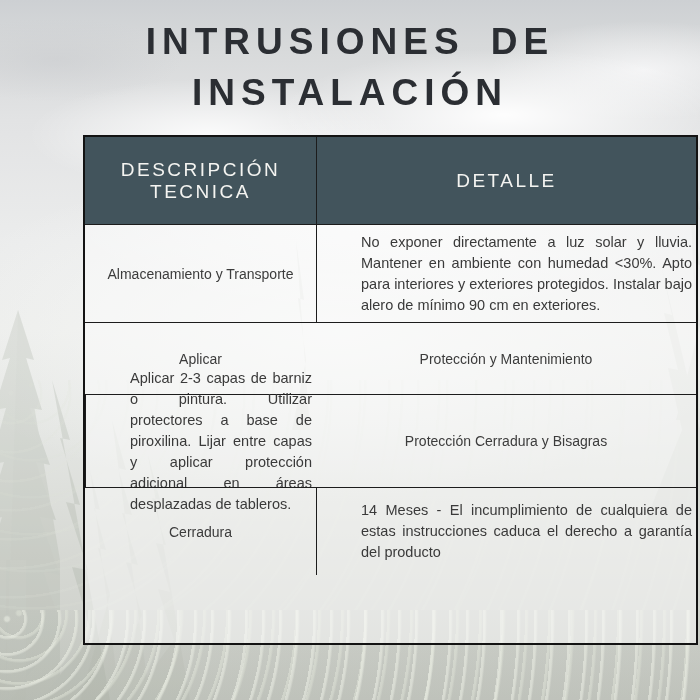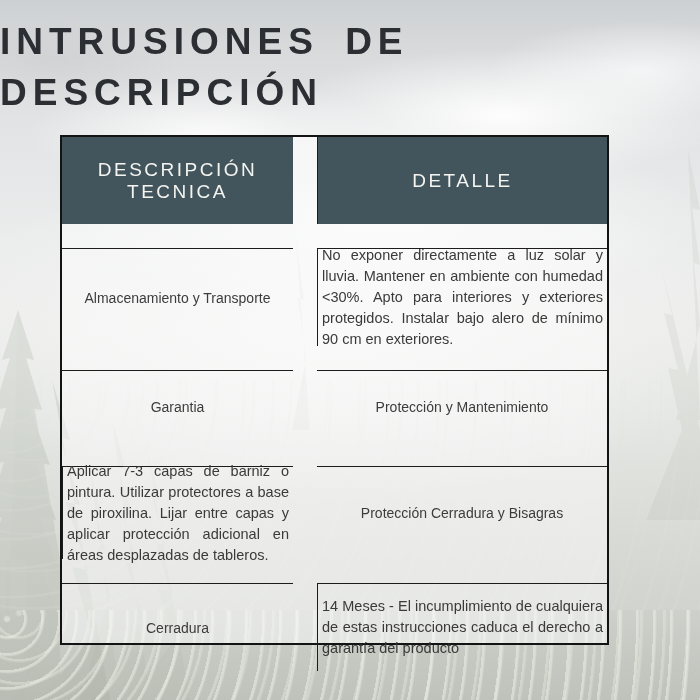--- a/index.html
+++ b/index.html
@@ -29,51 +29,50 @@
       repeating-radial-gradient(circle at 19px 3px, rgba(228,232,220,0.45) 0 2px, rgba(228,232,220,0) 4px 23px),
       linear-gradient(180deg, rgba(186,190,182,0.15), rgba(172,176,166,0.35));
   }
   .foliage2{
     position:absolute;left:0;top:380px;width:700px;height:230px;pointer-events:none;opacity:.5;
     background:
       repeating-radial-gradient(circle at 11px 13px, rgba(226,230,220,0.35) 0 2px, rgba(226,230,220,0) 3px 29px),
       repeating-radial-gradient(circle at 31px 5px,  rgba(219,224,212,0.3)  0 2px, rgba(219,224,212,0) 3px 37px);
   }
   .title{
-    position:absolute;left:0;top:16px;width:700px;text-align:left;
+    position:absolute;left:0;top:16px;width:700px;text-align:center;
     color:#2b2e33;font-weight:700;font-size:37px;line-height:51px;
     letter-spacing:6px;word-spacing:10px;
   }
   .tbl{
-    position:absolute;left:60px;top:135px;width:549px;height:510px;
+    position:absolute;left:83px;top:135px;width:615px;height:510px;
     display:grid;box-sizing:border-box;
     grid-template-columns:231px 1fr;
     grid-template-rows:87px 98px 72px 93px 88px 72px;
     border:2px solid #131313;
     background:rgba(252,252,251,0.52);
-    gap:24px;
   }
   .cell{
     box-sizing:border-box;display:flex;align-items:center;justify-content:center;
     border-left:1px solid #1c1c1c;border-top:1px solid #1c1c1c;
   }
   .cell.c0{border-left:none;}
   .cell.r0{border-top:none;}
   .hcell{
     background:#42545c;color:#f4f4f1;font-size:19px;letter-spacing:2.5px;
     font-weight:400;text-align:center;
   }
   .label-cell{
     color:#3c3c3c;font-size:14px;text-align:center;padding:12px 8px;
   }
   .detail-cell{
     color:#3a3a3a;font-size:14.5px;line-height:21px;text-align:justify;
     padding:3px 4px;align-items:center;justify-content:flex-start;
   }
-  .detail-cell > div{width:100%;}
+  .detail-cell > div{width:100%;margin-left:40px;}
 </style>
 </head>
 <body>
 
 <div class="stage">
 
   <div class="clouds"></div>
 
   <svg class="trees" width="700" height="700" viewBox="0 0 700 700">
     <g fill="#99a294" opacity="0.22">
@@ -91,37 +90,37 @@
       <path d="M660 260 L672 315 L664 313 L678 370 L668 368 L682 430 L646 520 L700 520 L700 430 Z"></path>
       <path d="M296 240 L304 300 L298 298 L306 360 L292 430 L310 430 Z"></path>
     </g>
   </svg>
 
   <div class="foliage2"></div>
   <div class="foliage"></div>
 
   <div class="title">
     <div>INTRUSIONES DE</div>
-    <div>DESCRIPCIÓN</div>
+    <div>INSTALACIÓN</div>
   </div>
 
   <div class="tbl">
     <div class="cell hcell c0 r0">DESCRIPCIÓN TECNICA</div>
     <div class="cell hcell r0">DETALLE</div>
 
     <div class="cell label-cell c0">Almacenamiento y Transporte</div>
     <div class="cell detail-cell">
       <div>No exponer directamente a luz solar y lluvia. Mantener en ambiente con humedad &lt;30%. Apto para interiores y exteriores protegidos. Instalar bajo alero de mínimo 90 cm en exteriores.</div>
     </div>
 
-    <div class="cell label-cell c0">Garantia</div>
+    <div class="cell label-cell c0">Aplicar</div>
 
     <div class="cell label-cell c0">Protección y Mantenimiento</div>
     <div class="cell detail-cell">
-      <div>Aplicar 7-3 capas de barniz o pintura. Utilizar protectores a base de piroxilina. Lijar entre capas y aplicar protección adicional en áreas desplazadas de tableros.</div>
+      <div>Aplicar 2-3 capas de barniz o pintura. Utilizar protectores a base de piroxilina. Lijar entre capas y aplicar protección adicional en áreas desplazadas de tableros.</div>
     </div>
 
     <div class="cell label-cell c0">Protección Cerradura y Bisagras</div>
 
     <div class="cell label-cell c0">Cerradura</div>
     <div class="cell detail-cell">
       <div> 14 Meses - El incumplimiento de cualquiera de estas instrucciones caduca el derecho a garantía del producto</div>
     </div>
   </div>
 

